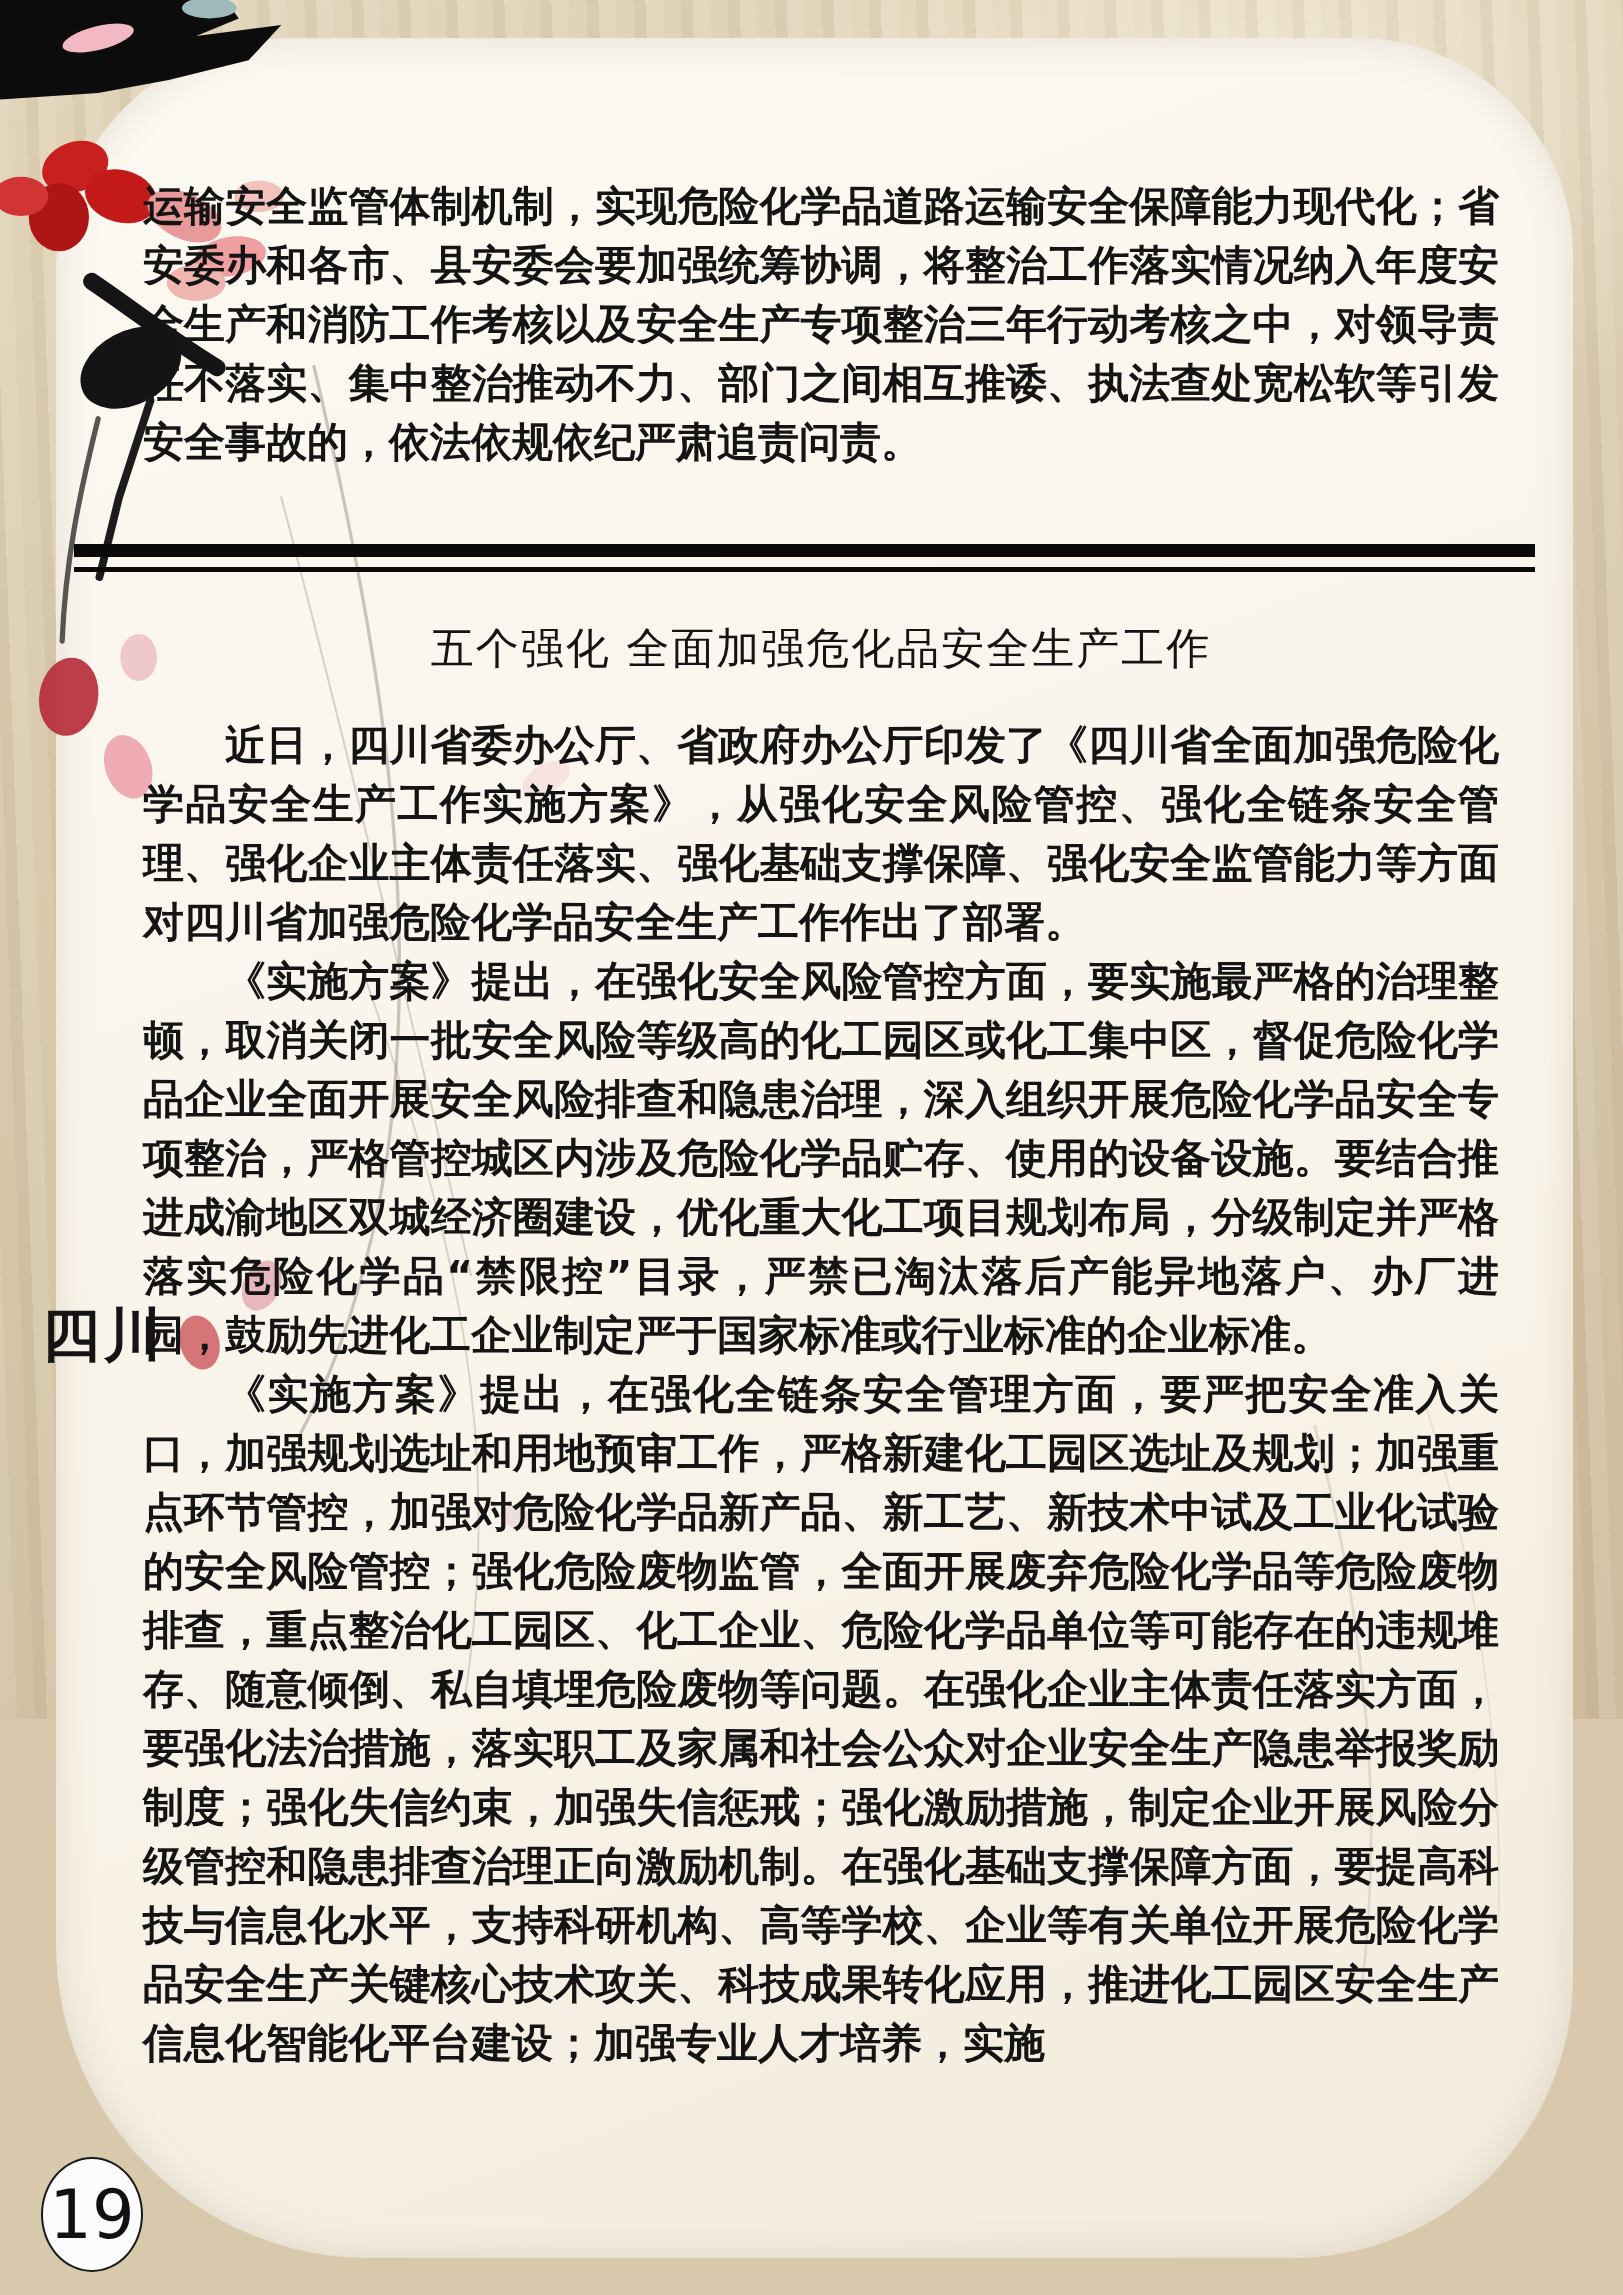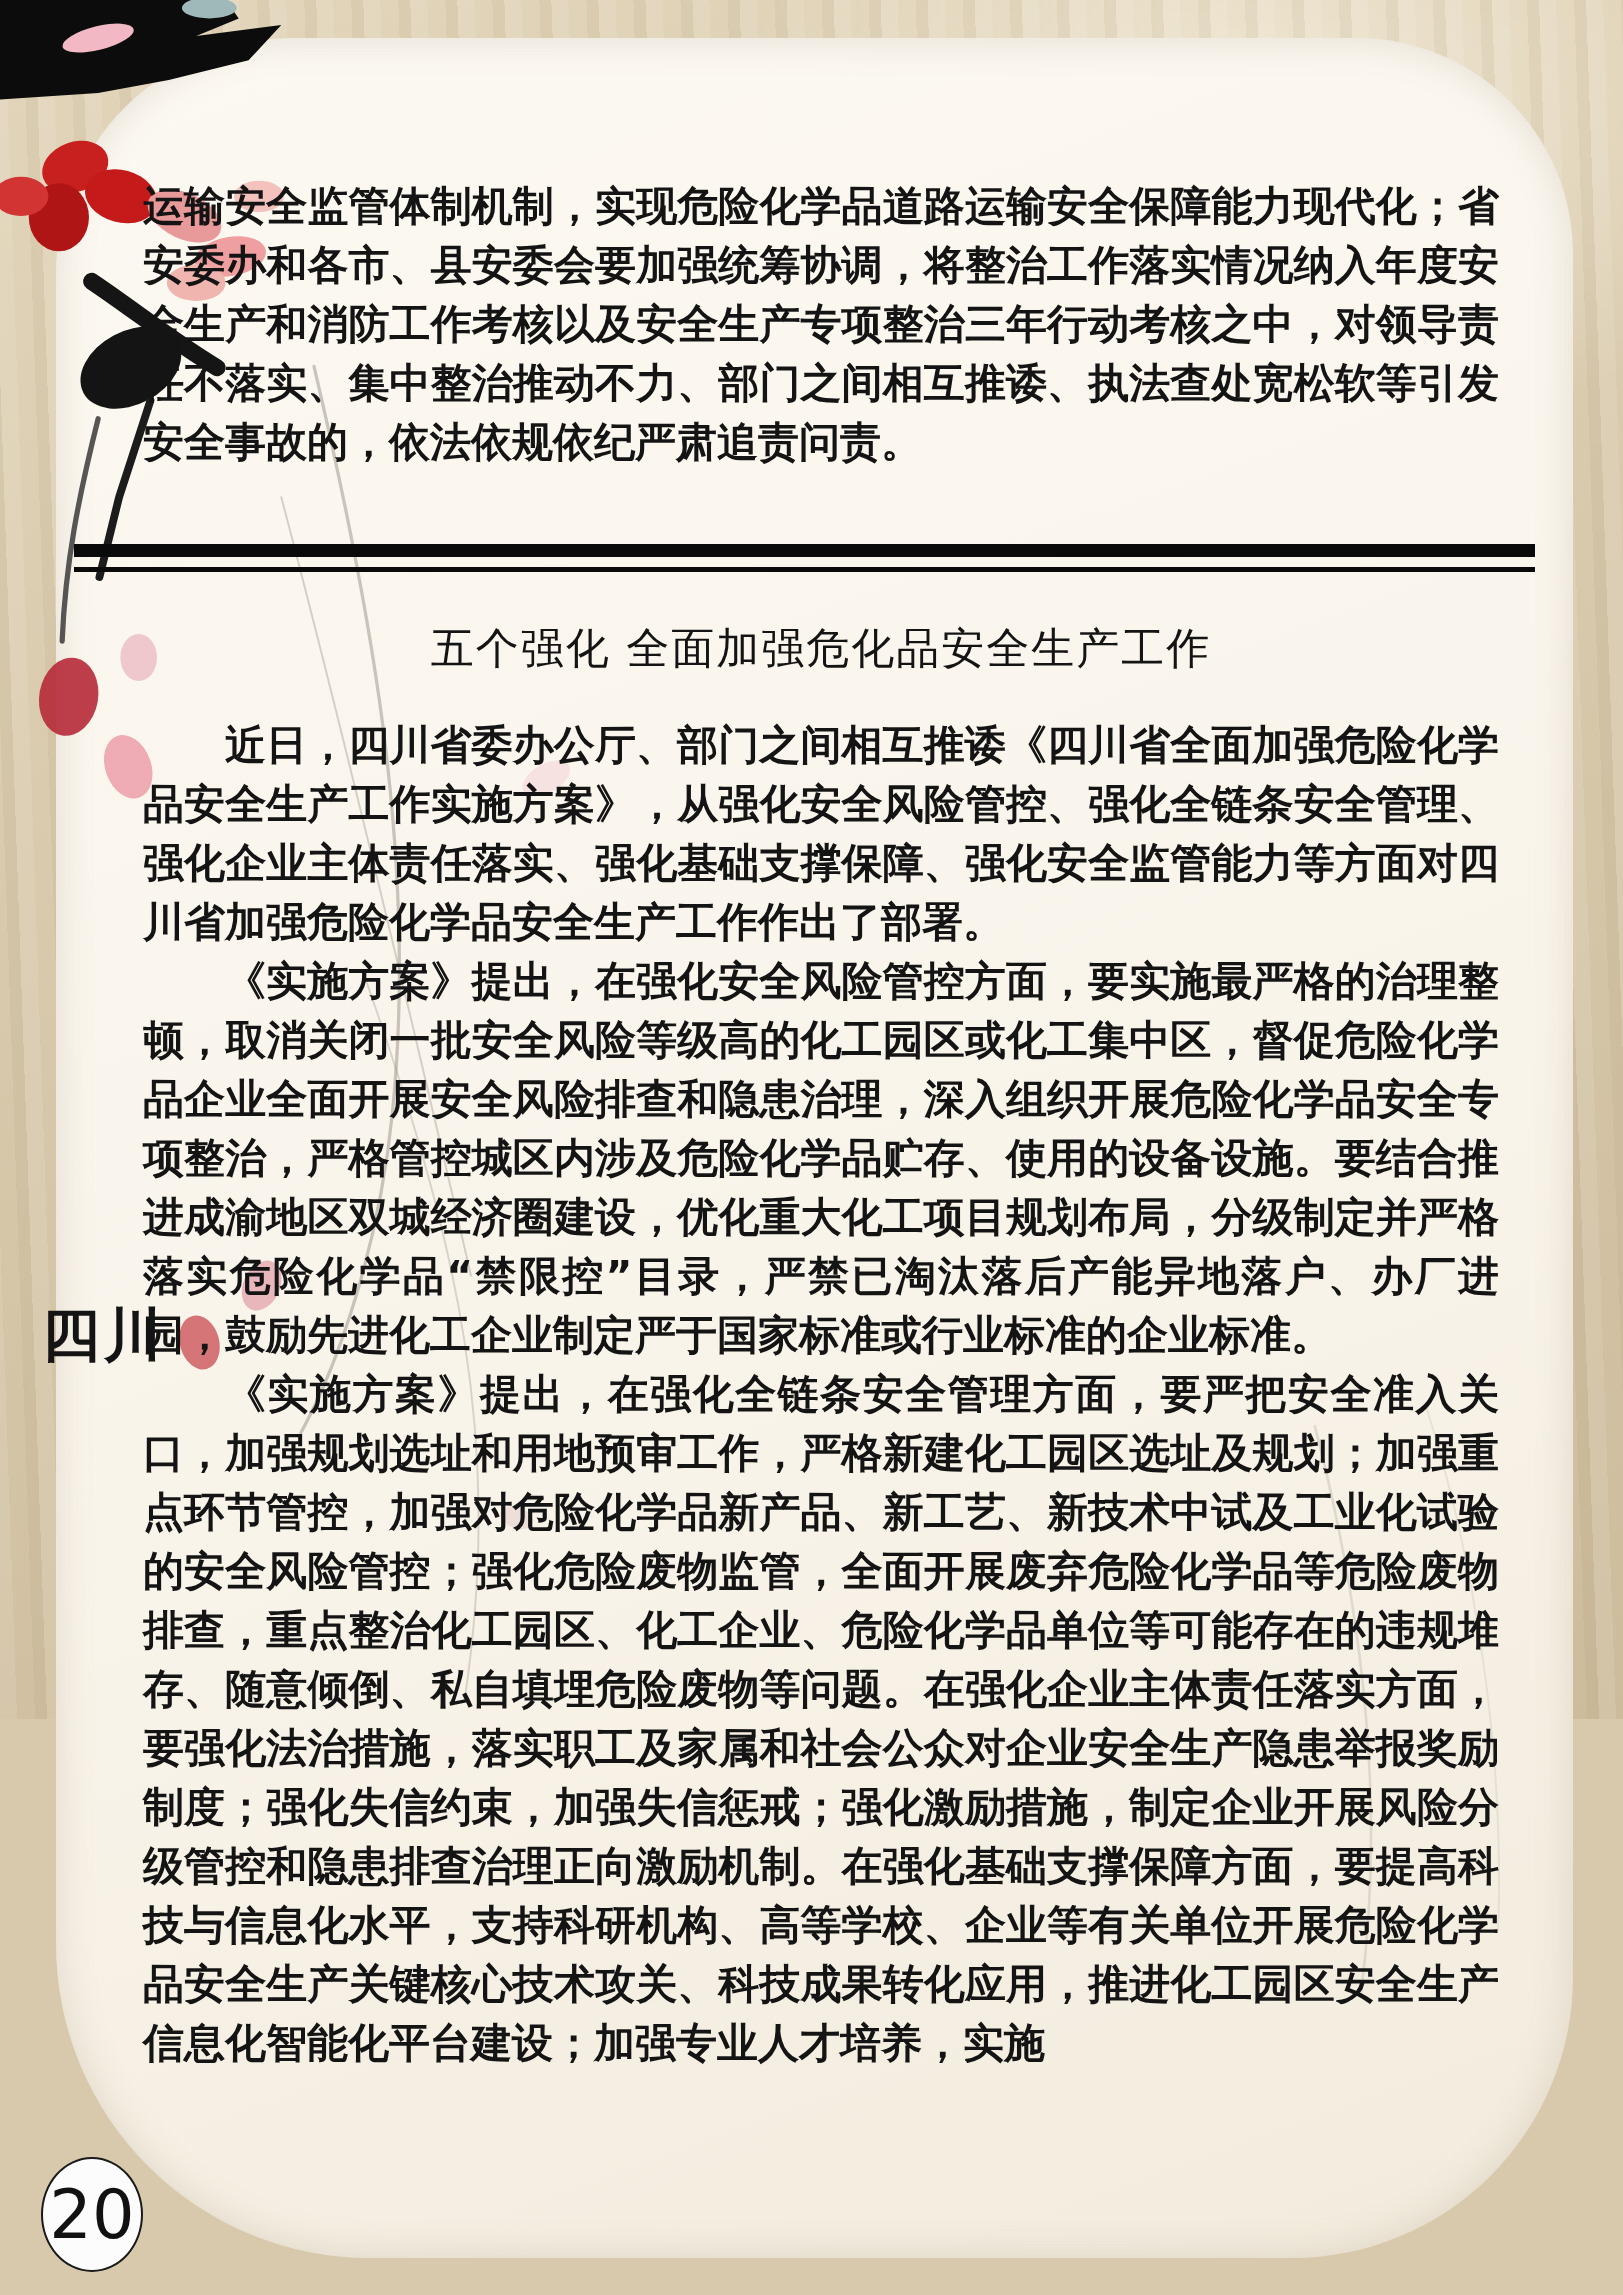--- a/index.html
+++ b/index.html
@@ -98,25 +98,25 @@
   <div class="content">
     <p class="lead">运输安全监管体制机制，实现危险化学品道路运输安全保障能力现代化；省安委办和各市、县安委会要加强统筹协调，将整治工作落实情况纳入年度安全生产和消防工作考核以及安全生产专项整治三年行动考核之中，对领导责任不落实、集中整治推动不力、部门之间相互推诿、执法查处宽松软等引发安全事故的，依法依规依纪严肃追责问责。</p>
 
     <div class="divider">
       <div class="thick"></div>
       <div class="thin"></div>
     </div>
 
     <h1 class="title">五个强化 全面加强危化品安全生产工作</h1>
 
-    <p class="body-para">近日，四川省委办公厅、部门之间相互推诿《四川省全面加强危险化学品安全生产工作实施方案》，从强化安全风险管控、强化全链条安全管理、强化企业主体责任落实、强化基础支撑保障、强化安全监管能力等方面对四川省加强危险化学品安全生产工作作出了部署。</p>
+    <p class="body-para">近日，四川省委办公厅、省政府办公厅印发了《四川省全面加强危险化学品安全生产工作实施方案》，从强化安全风险管控、强化全链条安全管理、强化企业主体责任落实、强化基础支撑保障、强化安全监管能力等方面对四川省加强危险化学品安全生产工作作出了部署。</p>
     <p class="body-para">《实施方案》提出，在强化安全风险管控方面，要实施最严格的治理整顿，取消关闭一批安全风险等级高的化工园区或化工集中区，督促危险化学品企业全面开展安全风险排查和隐患治理，深入组织开展危险化学品安全专项整治，严格管控城区内涉及危险化学品贮存、使用的设备设施。要结合推进成渝地区双城经济圈建设，优化重大化工项目规划布局，分级制定并严格落实危险化学品“禁限控”目录，严禁已淘汰落后产能异地落户、办厂进园，鼓励先进化工企业制定严于国家标准或行业标准的企业标准。</p>
     <p class="body-para">《实施方案》提出，在强化全链条安全管理方面，要严把安全准入关口，加强规划选址和用地预审工作，严格新建化工园区选址及规划；加强重点环节管控，加强对危险化学品新产品、新工艺、新技术中试及工业化试验的安全风险管控；强化危险废物监管，全面开展废弃危险化学品等危险废物排查，重点整治化工园区、化工企业、危险化学品单位等可能存在的违规堆存、随意倾倒、私自填埋危险废物等问题。在强化企业主体责任落实方面，要强化法治措施，落实职工及家属和社会公众对企业安全生产隐患举报奖励制度；强化失信约束，加强失信惩戒；强化激励措施，制定企业开展风险分级管控和隐患排查治理正向激励机制。在强化基础支撑保障方面，要提高科技与信息化水平，支持科研机构、高等学校、企业等有关单位开展危险化学品安全生产关键核心技术攻关、科技成果转化应用，推进化工园区安全生产信息化智能化平台建设；加强专业人才培养，实施</p>
   </div>
 
   <div class="sichuan-label">四川</div>
 
   <div class="page-number">
-    <span>20</span>
+    <span>19</span>
   </div>
 
 </div>
 
 
 </body></html>

